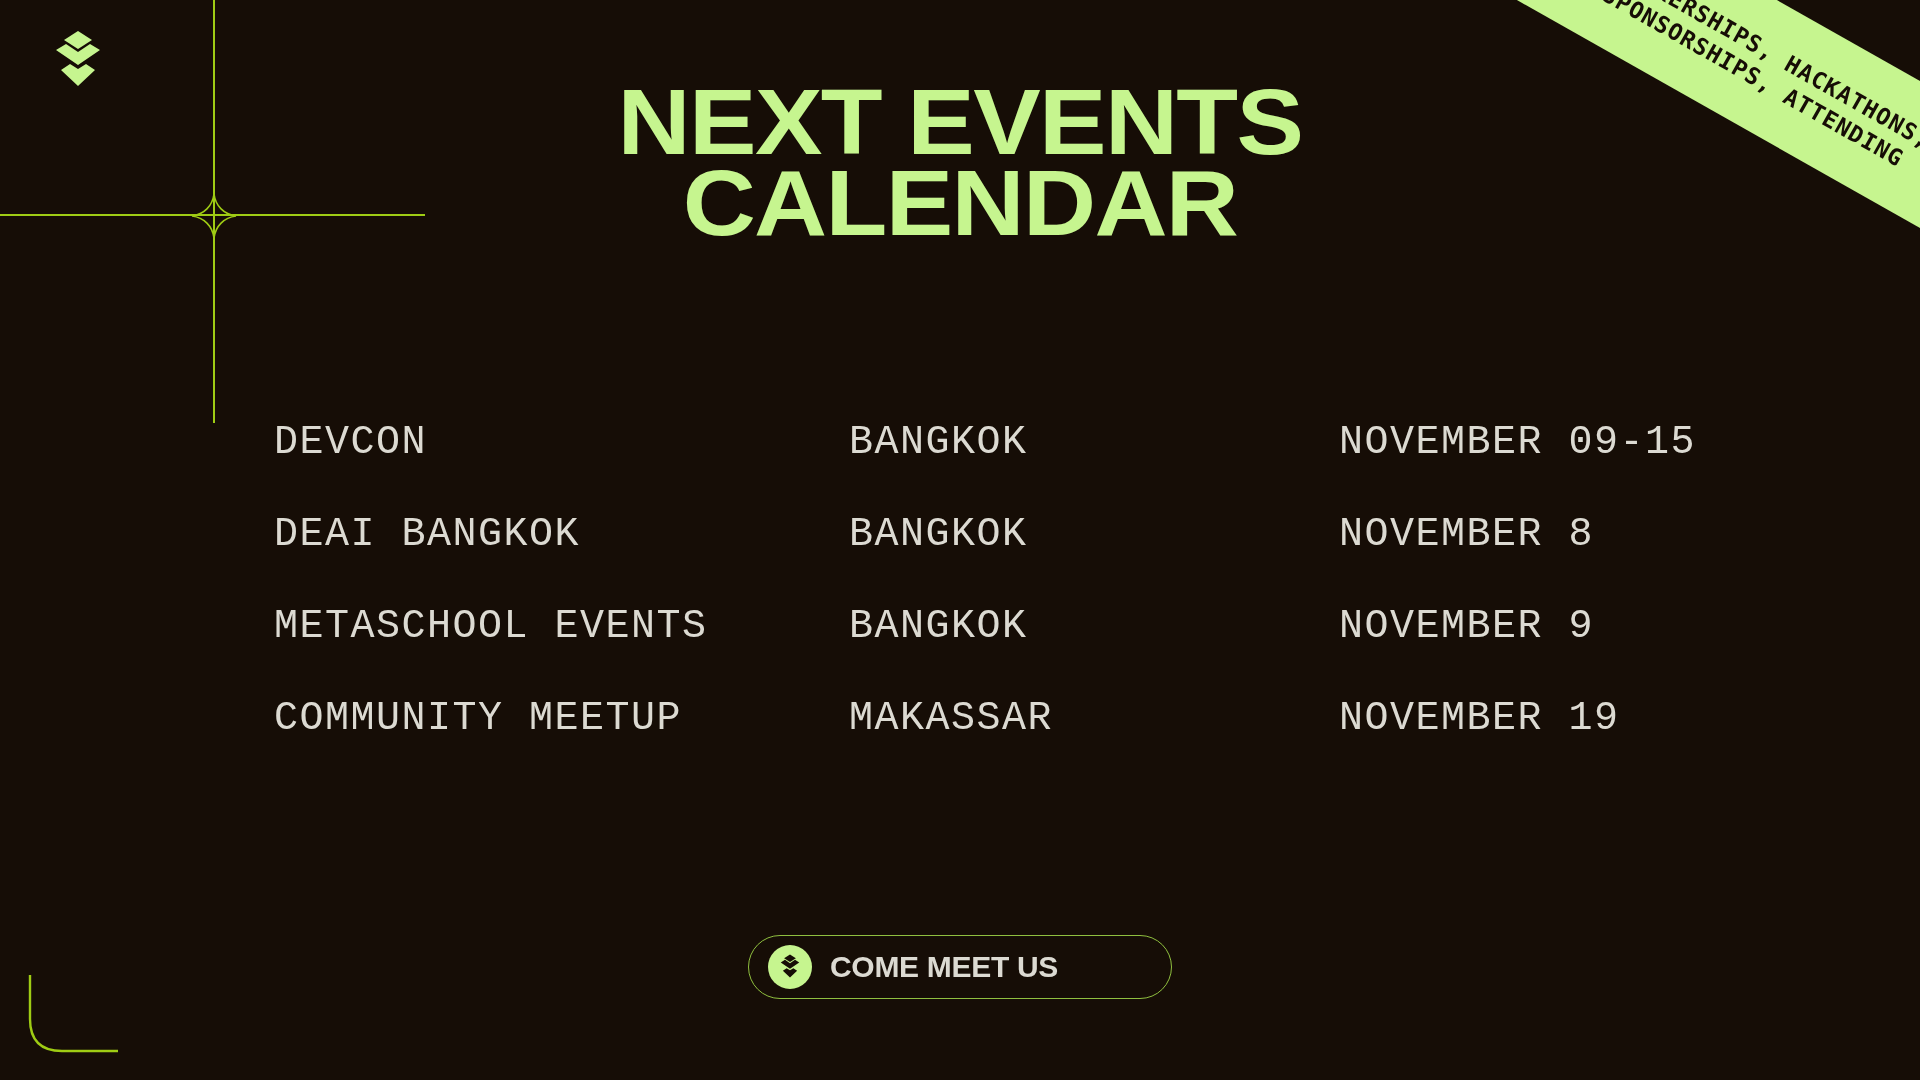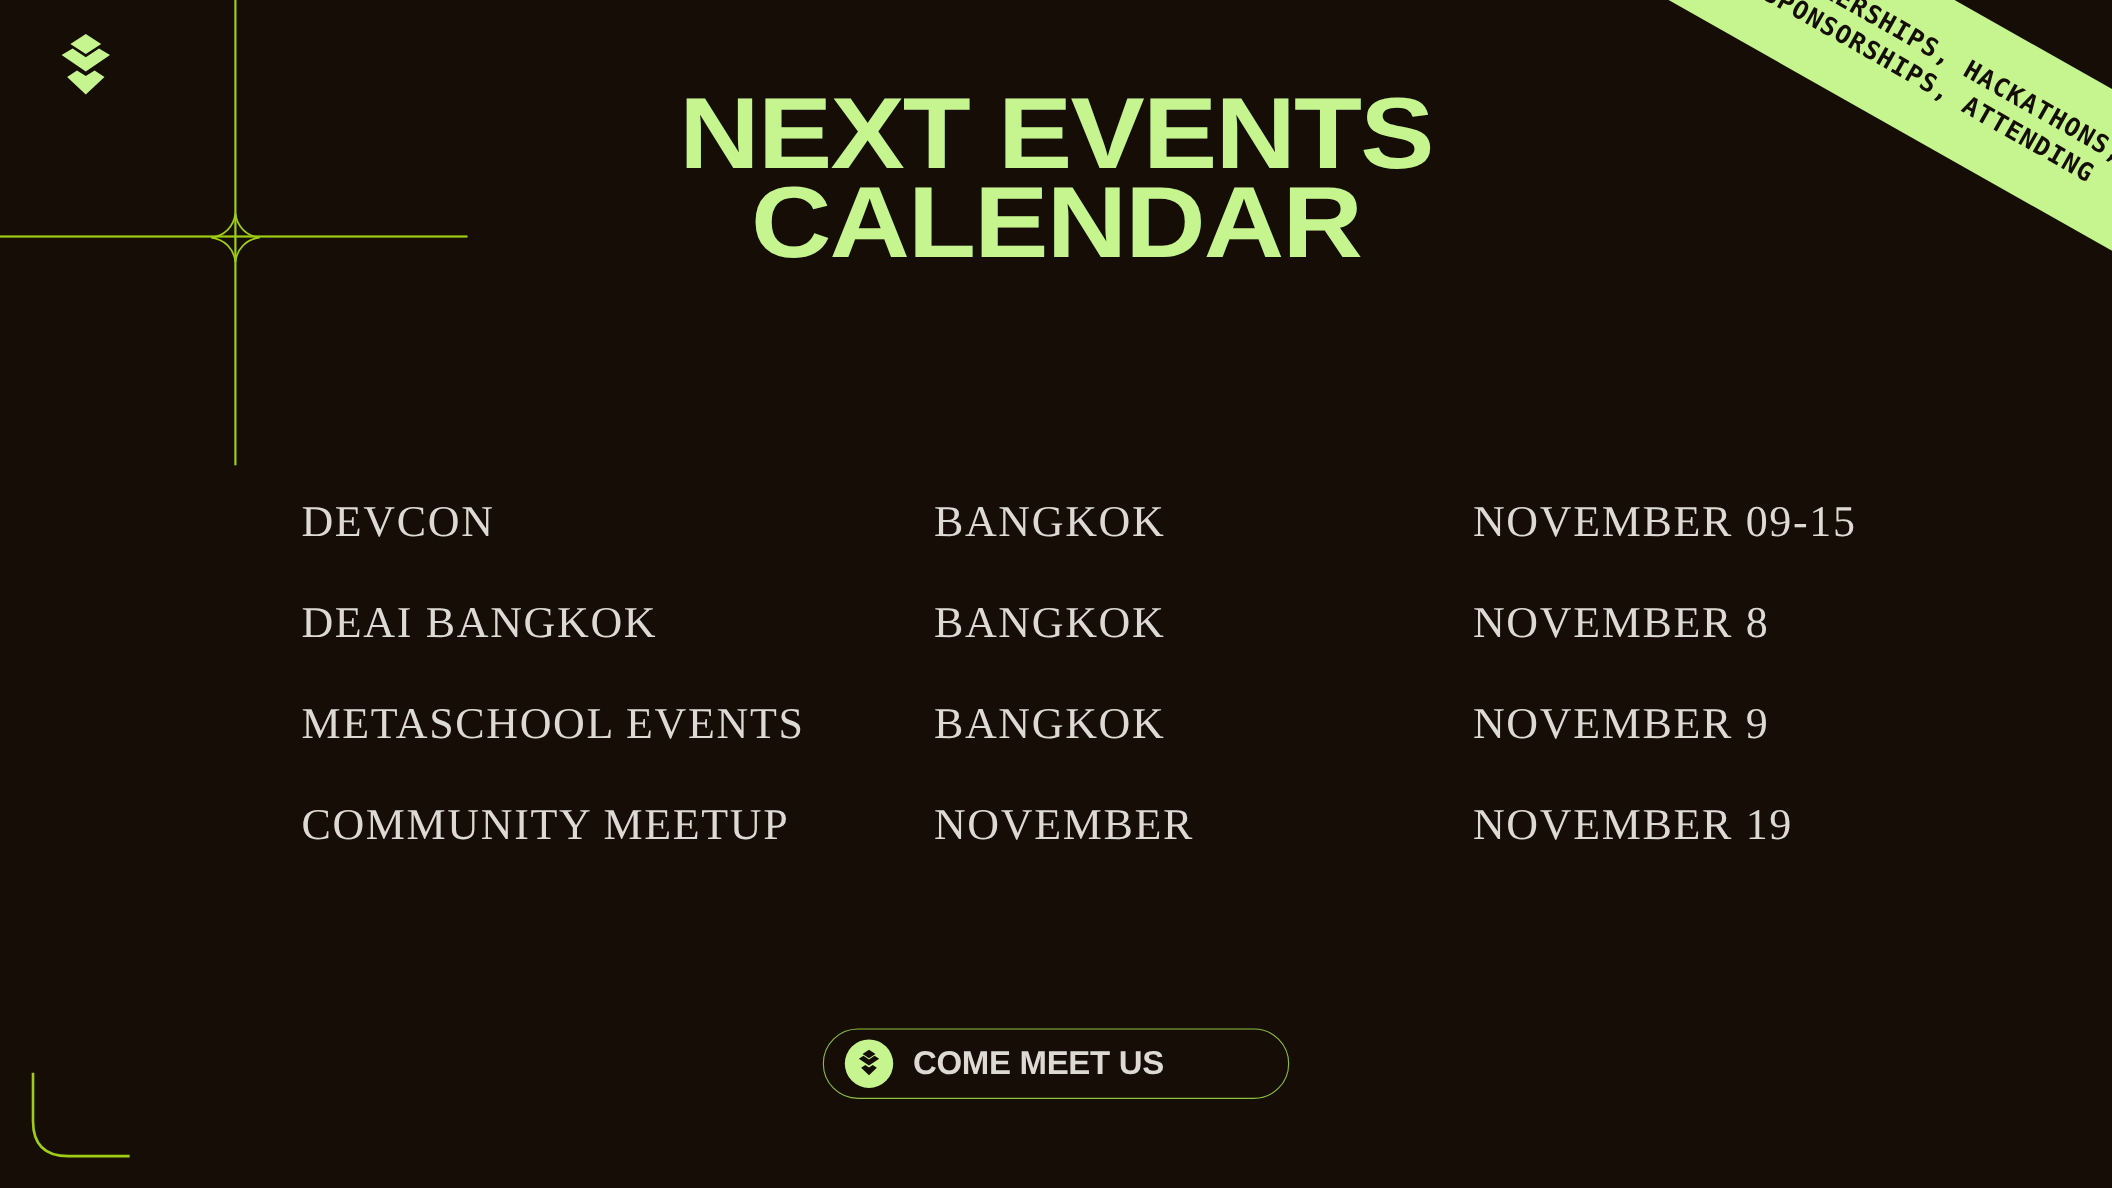--- a/index.html
+++ b/index.html
@@ -130,29 +130,29 @@
   .events {
     position:absolute;
     left:274px;
     top:420px;
     width:1420px;
   }
   .event-row {
     display:flex;
     align-items:baseline;
     height:92px;
-    font-family:Liberation Serif, serif;
+    font-family:Liberation Mono, monospace;
     font-size:40px;
     color:#DCDAD2;
     letter-spacing:1.5px;
     white-space:pre;
   }
   .col-name  { width:575px; flex:none; }
   .col-place { width:490px; flex:none; }
-  .col-date  { flex:none;margin-top:30px; }
+  .col-date  { flex:none; }
 
   
   .cta {
     position:absolute;
     left:748px;
     top:922px;
     width:424px;
     height:64px;
     border:1.5px solid #8FBF3F;
     border-radius:40px;
@@ -231,21 +231,21 @@
       <span class="col-place">BANGKOK</span>
       <span class="col-date">NOVEMBER 8</span>
     </div>
     <div class="event-row">
       <span class="col-name">METASCHOOL EVENTS</span>
       <span class="col-place">BANGKOK</span>
       <span class="col-date">NOVEMBER 9</span>
     </div>
     <div class="event-row">
       <span class="col-name">COMMUNITY MEETUP</span>
-      <span class="col-place">NOVEMBER</span>
+      <span class="col-place">MAKASSAR</span>
       <span class="col-date">NOVEMBER 19</span>
     </div>
   </div>
 
   <div class="cta">
     <span class="cta-badge">
       <svg viewBox="0 0 52 62">
         <path d="M26 1 L40 10 L26 19 L12 10 Z" fill="#160D06"></path>
         <path d="M4 20 L14 14 L26 22 L38 14 L48 20 L26 35 Z" fill="#160D06"></path>
         <path d="M9 40 L18 34 L26 39 L34 34 L43 40 L26 56 Z" fill="#160D06"></path>

